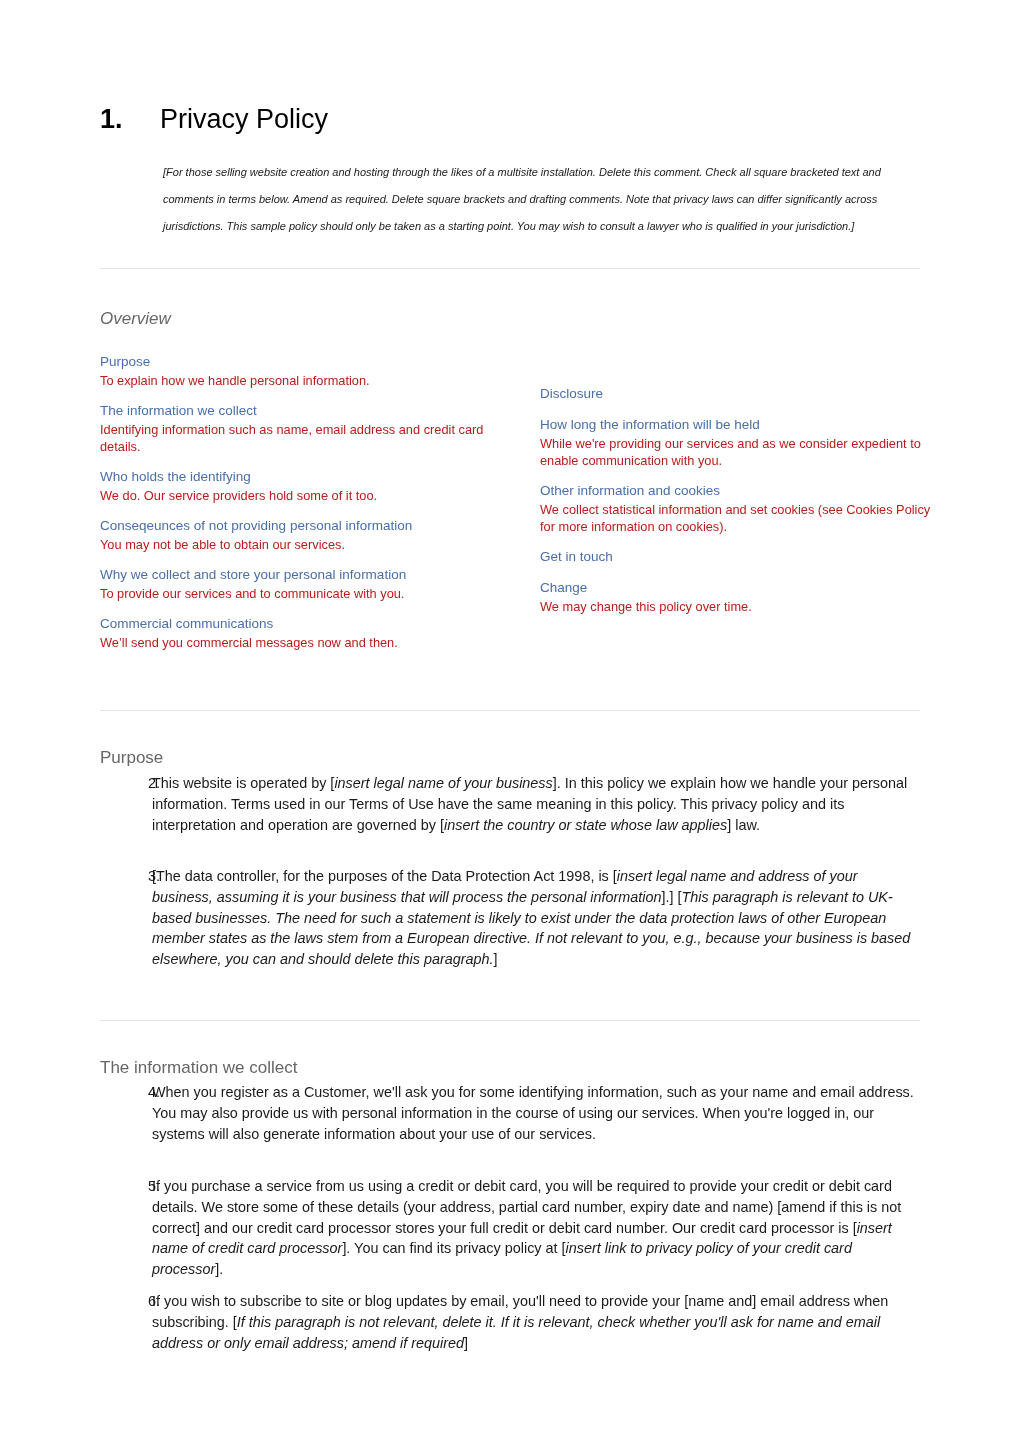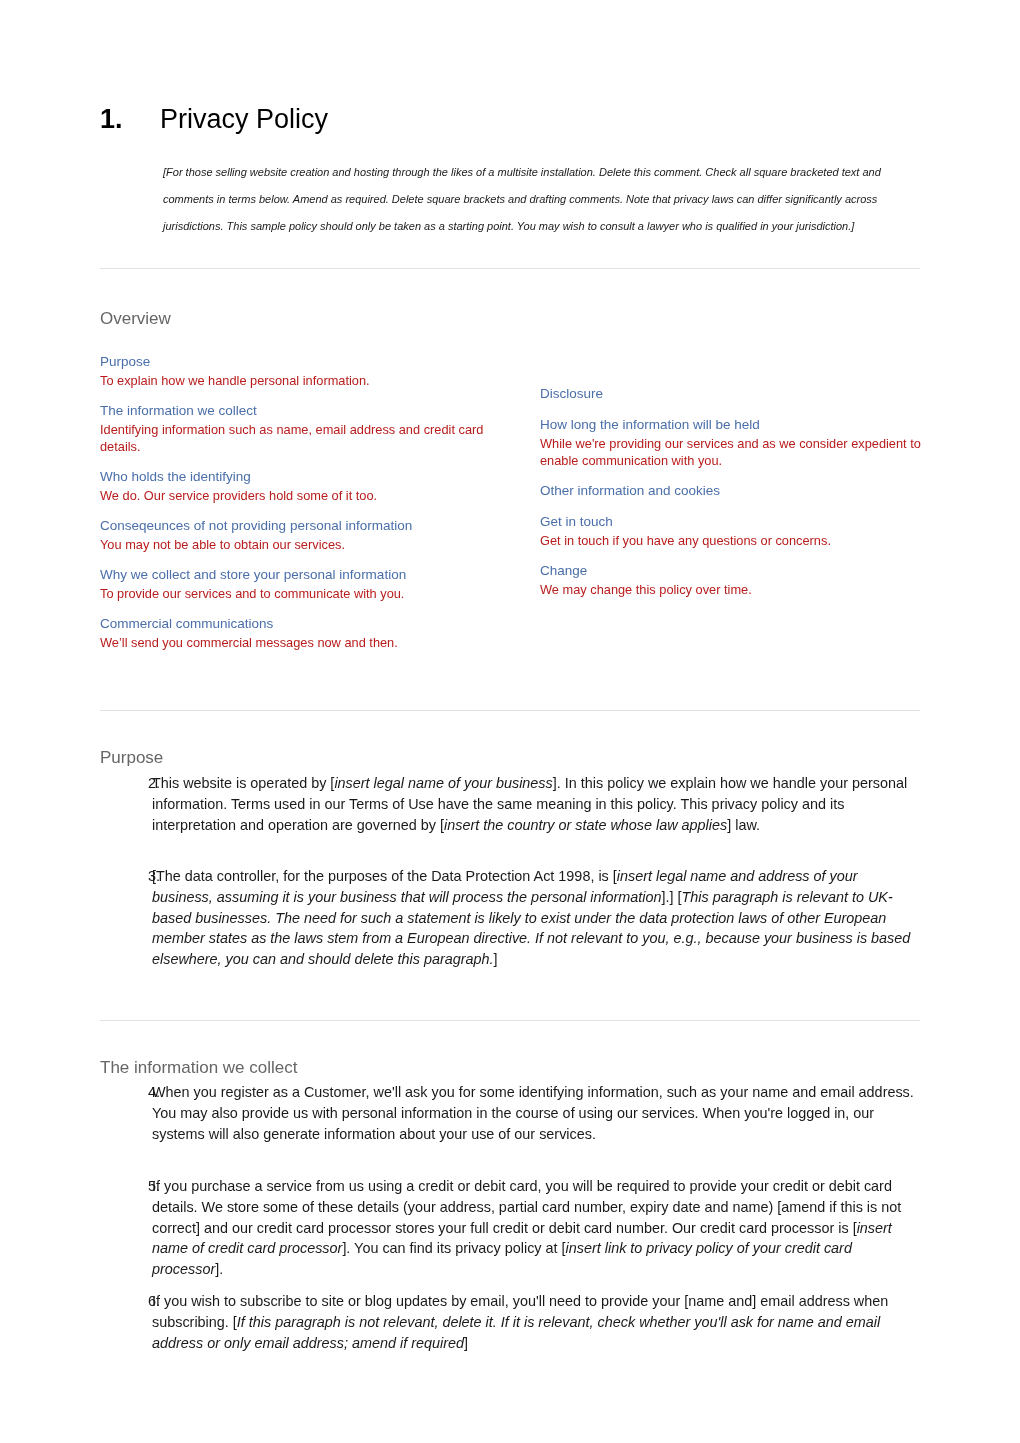--- a/index.html
+++ b/index.html
@@ -71,21 +71,21 @@
   
   .sec-head {
     position: absolute;
     left: 100px;
     font-size: 17px;
     line-height: 22px;
     color: #666666;
     font-weight: normal;
     white-space: nowrap;
   }
-  .sec-head.h-overview { top: 294px; }
+  .sec-head.h-overview { top: 294px; font-style: italic; }
   .sec-head.h-purpose  { top: 733px; }
   .sec-head.h-infocol  { top: 1043px; }
 
   
   .overview {
     position: absolute;
     left: 100px;
     top: 353px;
     width: 820px;
   }
@@ -186,24 +186,24 @@
     <div class="ov-col right" id="ov-right">
         <div class="ov-item">
           <div class="ov-title">Disclosure</div>
         </div>
         <div class="ov-item">
           <div class="ov-title">How long the information will be held</div>
           <div class="ov-body">While we're providing our services and as we consider expedient to enable communication with you.</div>
         </div>
         <div class="ov-item">
           <div class="ov-title">Other information and cookies</div>
+          <div class="ov-body">We collect statistical information and set cookies (see Cookies Policy for more information on cookies).</div>
         </div>
         <div class="ov-item">
           <div class="ov-title">Get in touch</div>
-          <div class="ov-body">Get in touch if you have any questions or concerns.</div>
         </div>
         <div class="ov-item">
           <div class="ov-title">Change</div>
           <div class="ov-body">We may change this policy over time.</div>
         </div>
       </div>
   </div>
 
   <div class="rule r2"></div>
 

